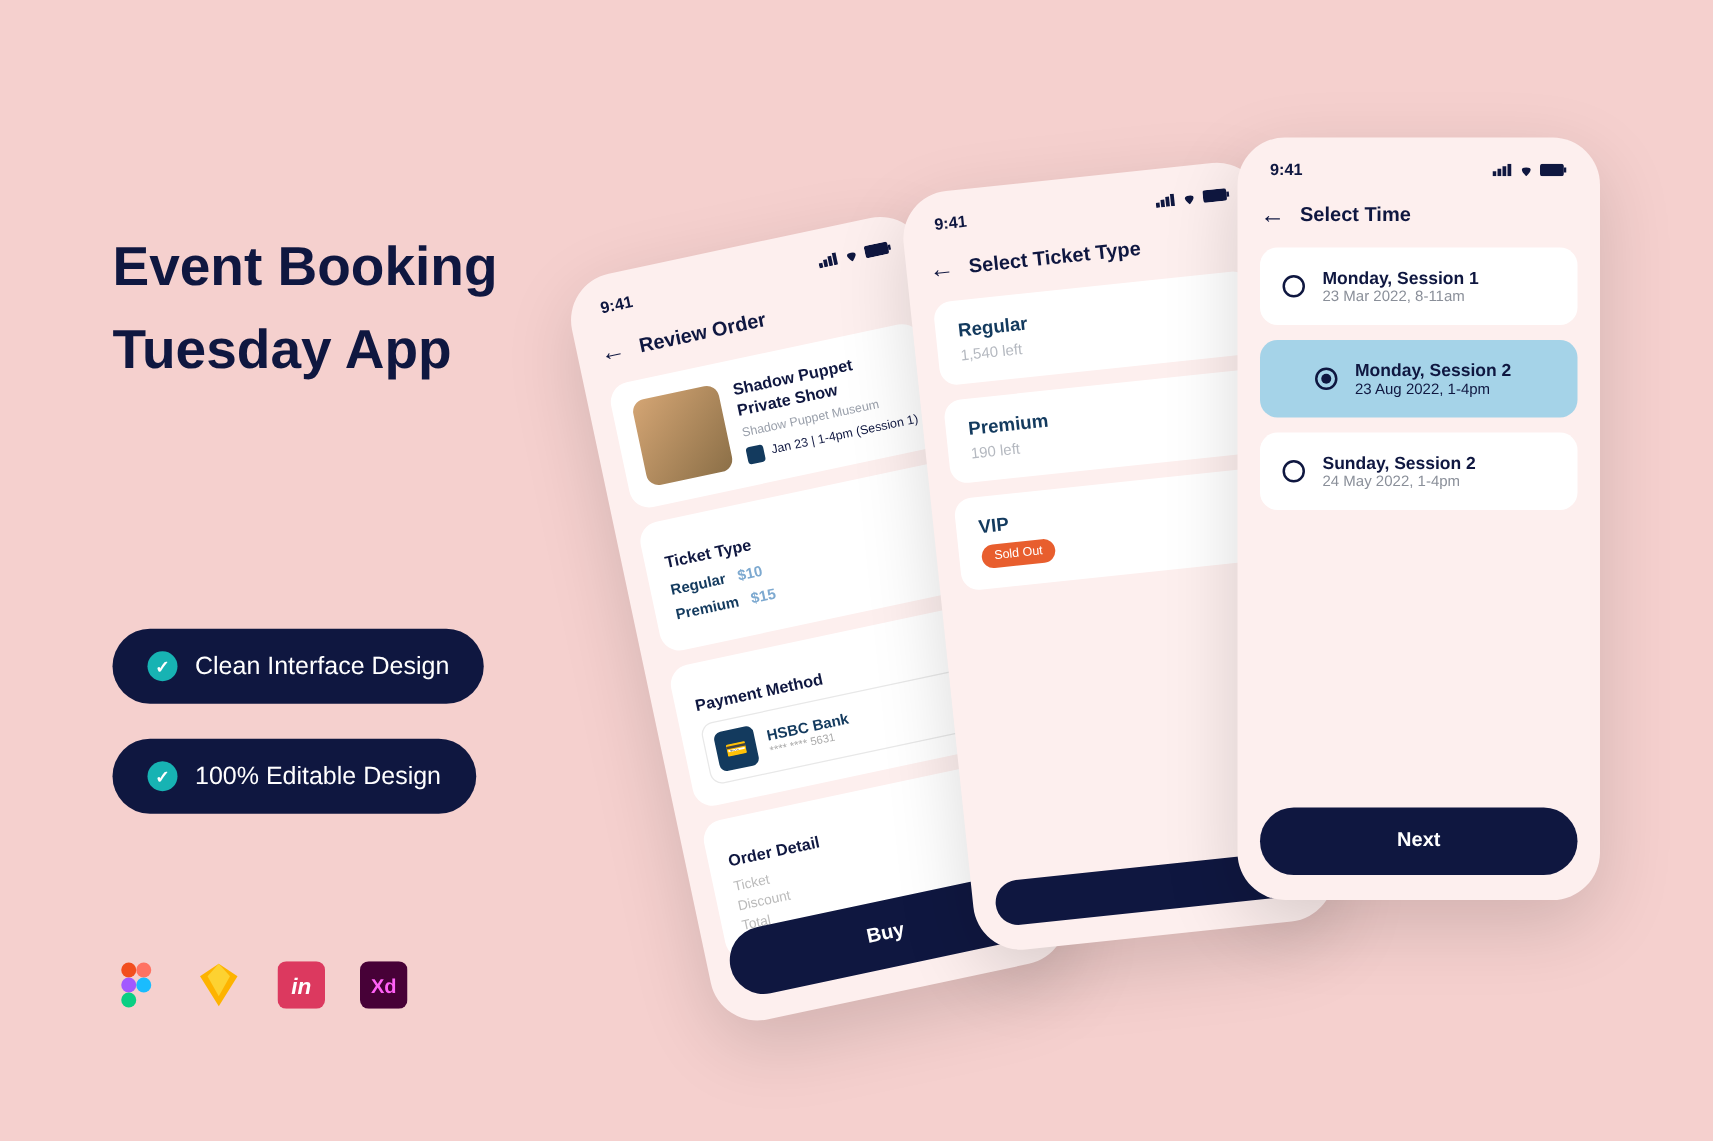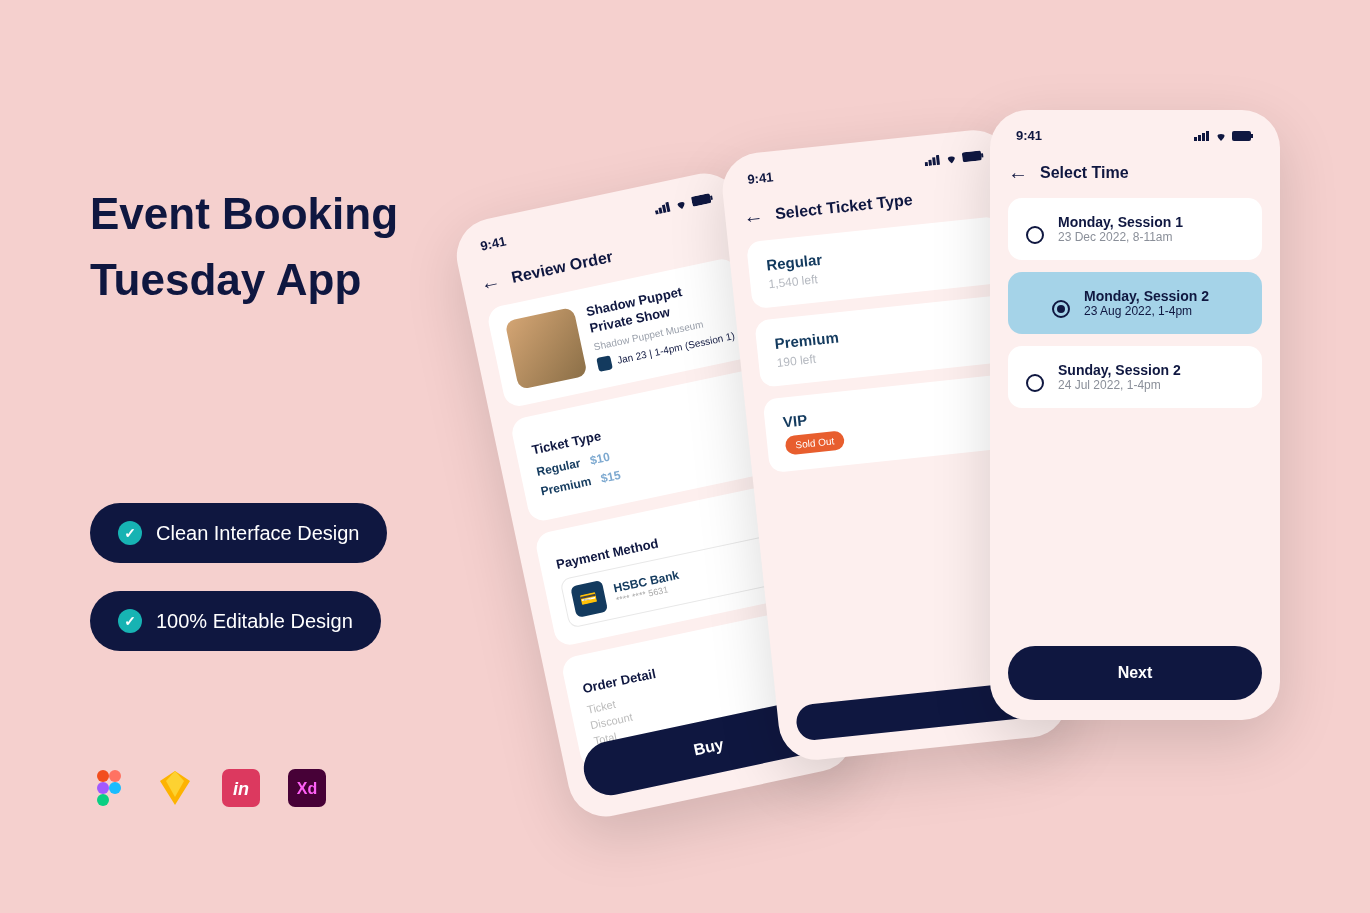--- a/index.html
+++ b/index.html
@@ -133,21 +133,21 @@
   display: inline-block;
   margin-top: 6px;
 }
 .time-opt {
   background: #fff;
   border-radius: 14px;
   padding: 16px 18px;
   margin-bottom: 12px;
   display: flex;
   gap: 14px;
-  align-items: flex-end;
+  align-items: center;
 }
 .time-opt.selected { background: #a5d3e8; padding-left: 44px; }
 .radio {
   width: 18px; height: 18px;
   border: 2px solid #0f1740;
   border-radius: 50%;
   flex-shrink: 0;
   display: flex;
   align-items: center;
   justify-content: center;
@@ -348,32 +348,32 @@
       </div>
     </div>
     <div class="topbar">
       <span class="back-arrow">←</span>
       <span>Select Time</span>
     </div>
     <div class="time-opt">
       <div class="radio"></div>
       <div>
         <div class="time-title">Monday, Session 1</div>
-        <div class="time-sub">23 Dec 2022, 8-11am</div>
+        <div class="time-sub">23 Mar 2022, 8-11am</div>
       </div>
     </div>
     <div class="time-opt selected">
       <div class="radio on"></div>
       <div>
         <div class="time-title">Monday, Session 2</div>
         <div class="time-sub">23 Aug 2022, 1-4pm</div>
       </div>
     </div>
     <div class="time-opt">
       <div class="radio"></div>
       <div>
         <div class="time-title">Sunday, Session 2</div>
-        <div class="time-sub">24 Jul 2022, 1-4pm</div>
+        <div class="time-sub">24 May 2022, 1-4pm</div>
       </div>
     </div>
     <div class="big-btn">Next</div>
   </div>
 </div>
 
 </body></html>

